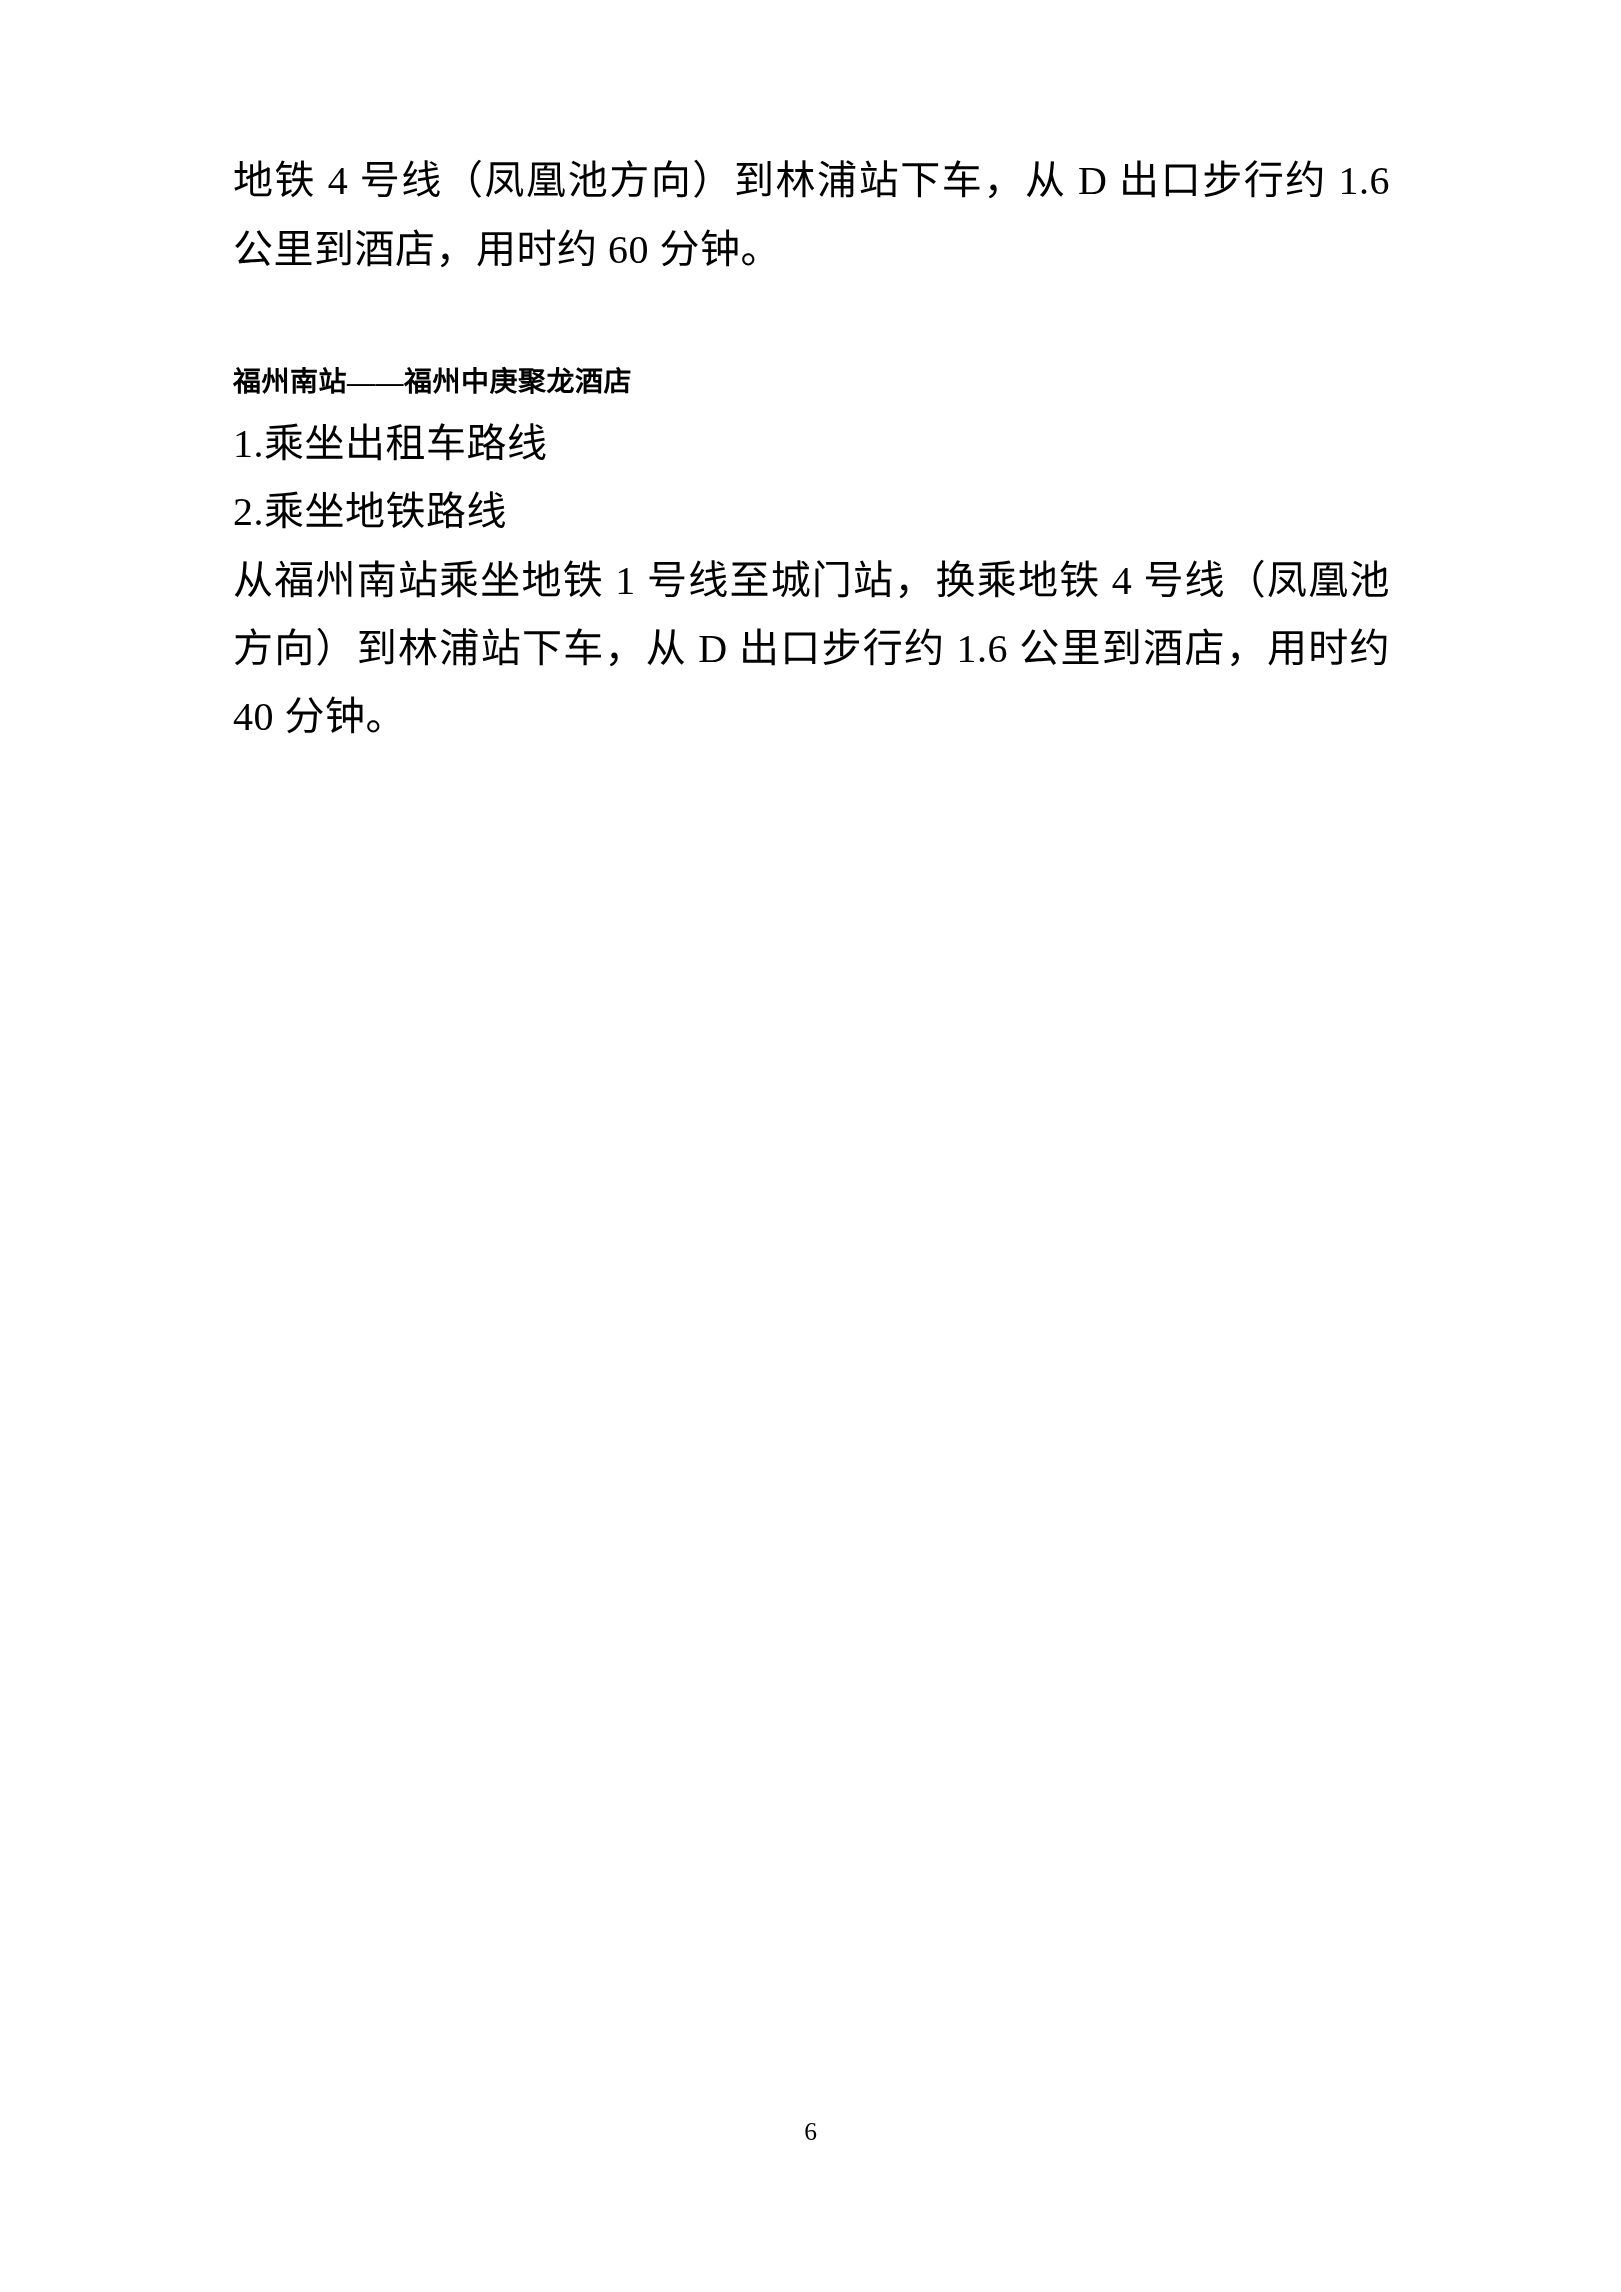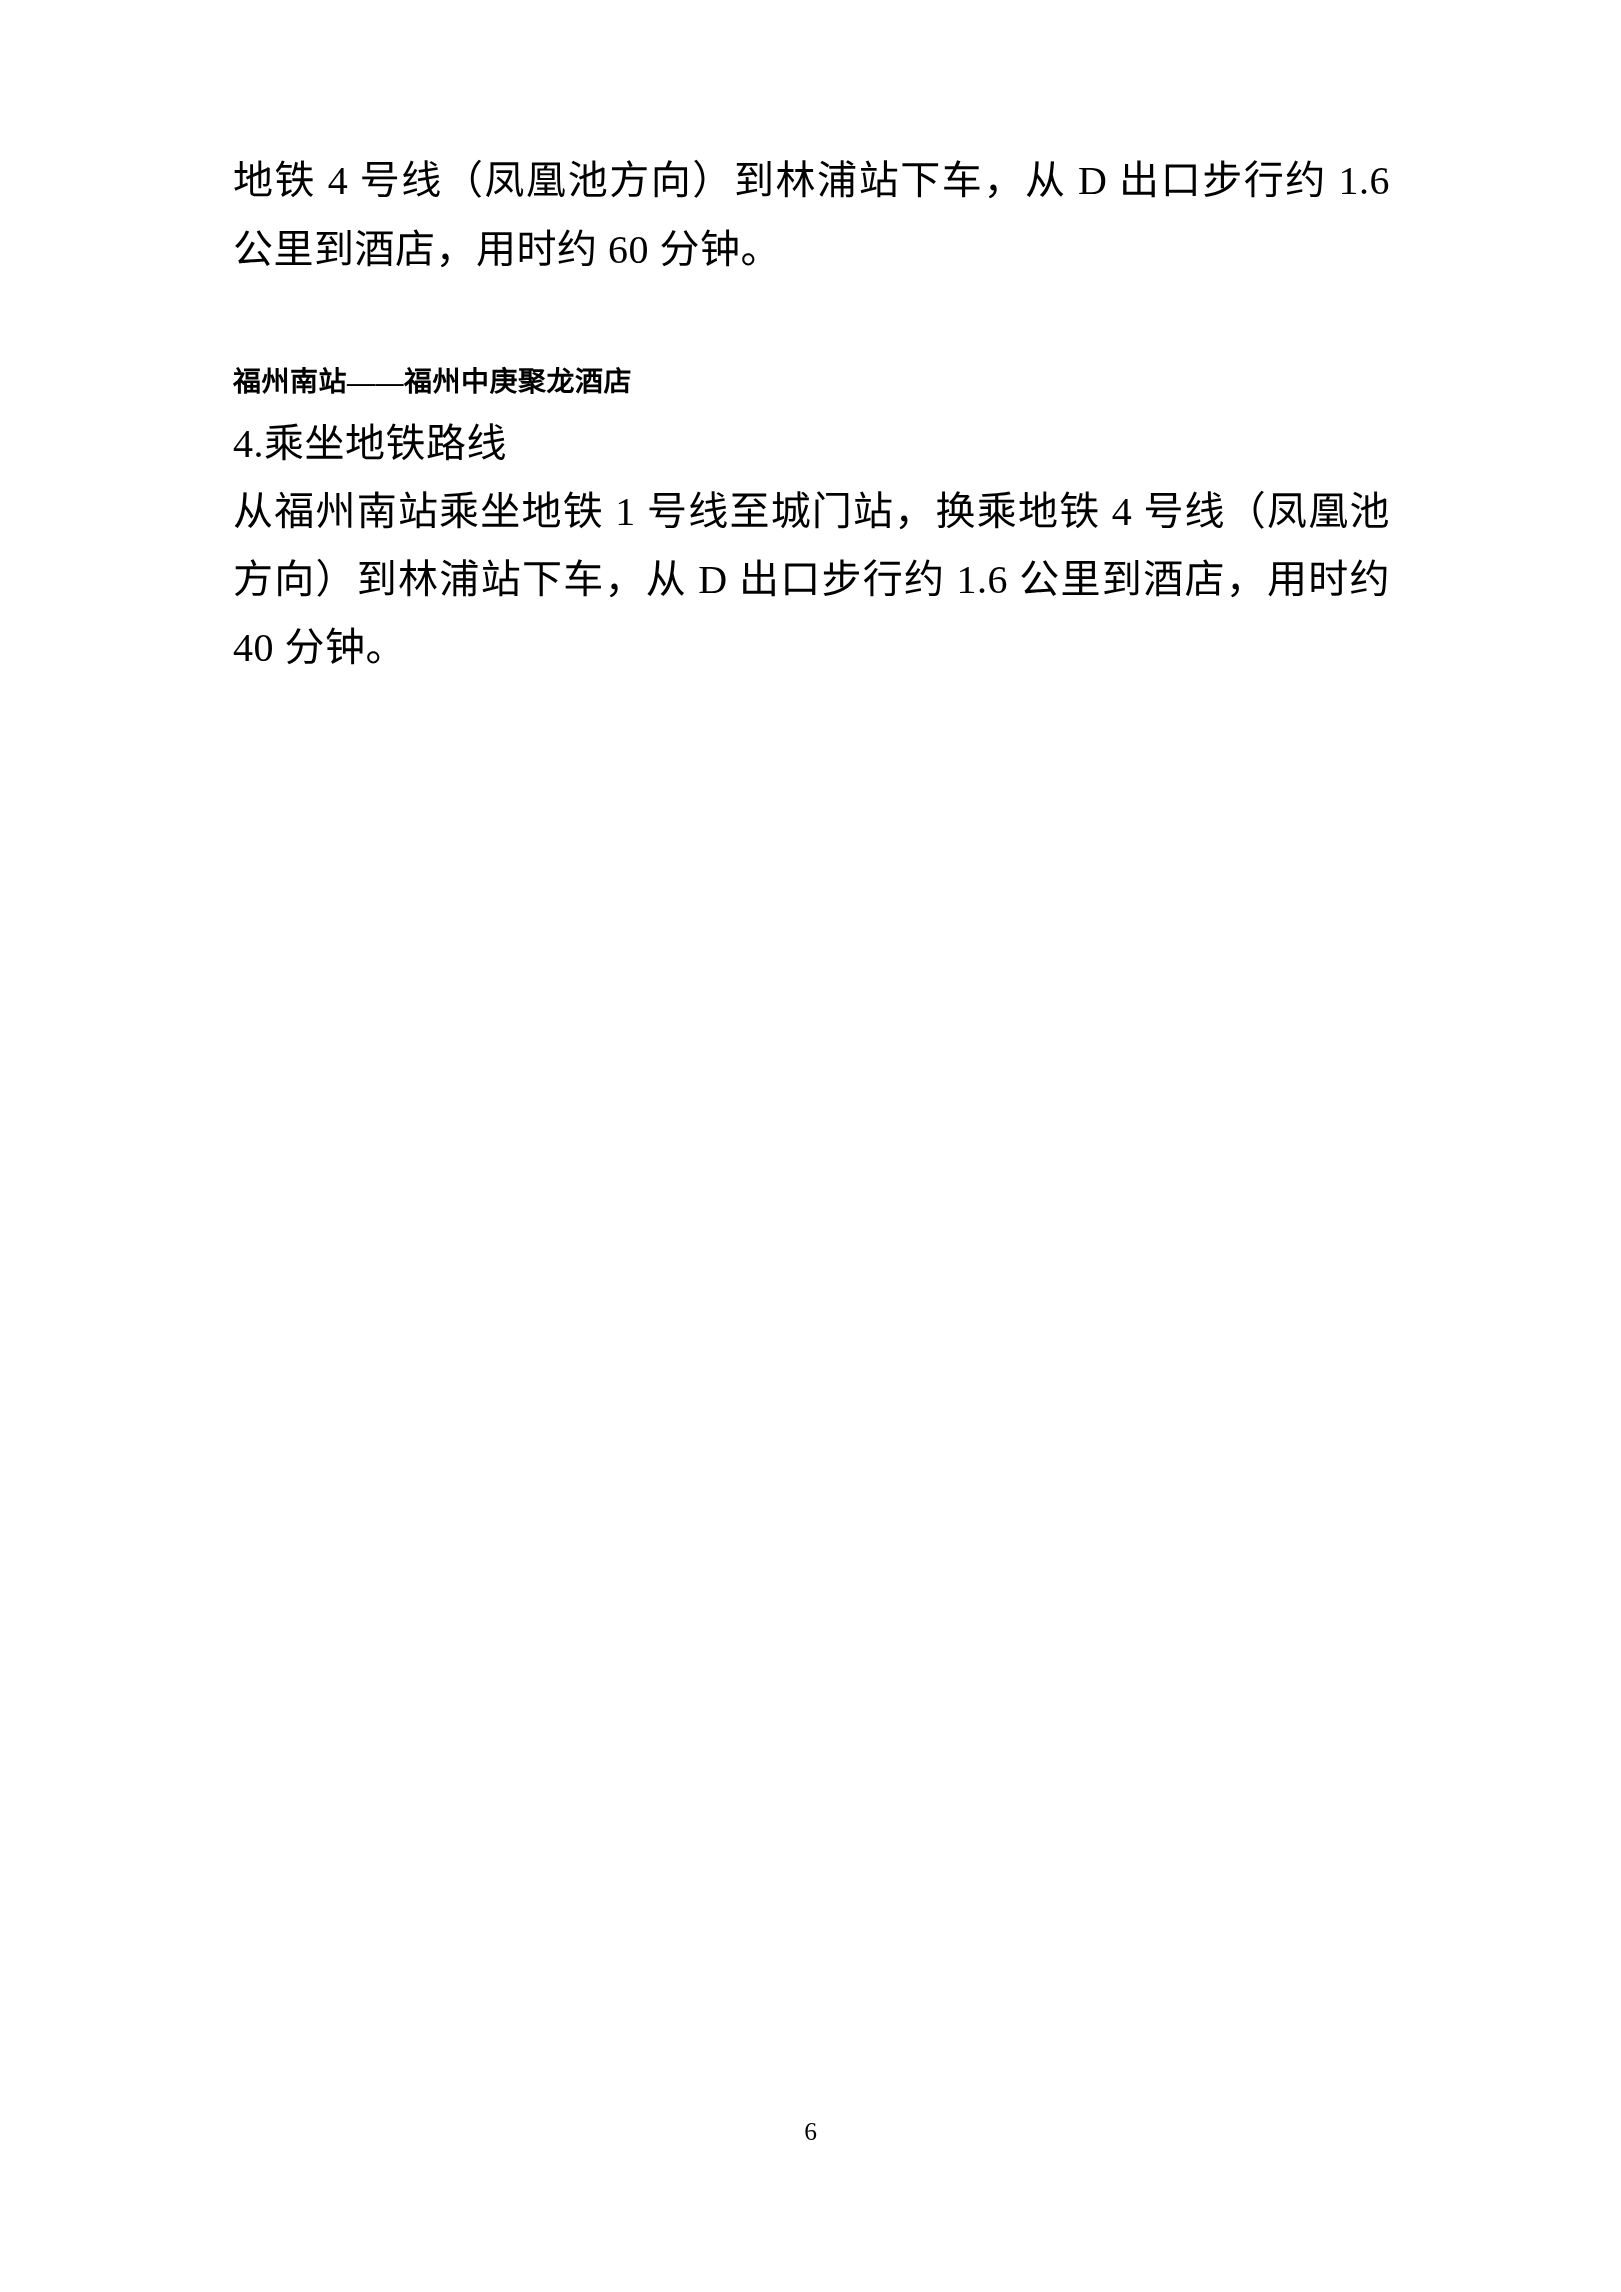--- a/index.html
+++ b/index.html
@@ -76,23 +76,24 @@
 
 <div class="page">
   <div class="doc-body">
 
     <p class="para para-indentless">地铁 4 号线（凤凰池方向）到林浦站下车，从 D 出口步行约 1.6 公里到酒店，用时约 60 分钟。</p>
 
     <div class="spacer-lg"></div>
 
     <p class="heading">福州南站——福州中庚聚龙酒店</p>
 
+    <p class="list-line">1.乘坐出租车路线</p>
 
 
-    <p class="list-line">4.乘坐地铁路线</p>
+    <p class="list-line">2.乘坐地铁路线</p>
 
     <p class="para tight">从福州南站乘坐地铁 1 号线至城门站，换乘地铁 4 号线（凤凰池方向）到林浦站下车，从 D 出口步行约 1.6 公里到酒店，用时约 40 分钟。</p>
 
   </div>
 </div>
 
 <div class="page-number">6</div>
 
 
 </body></html>

